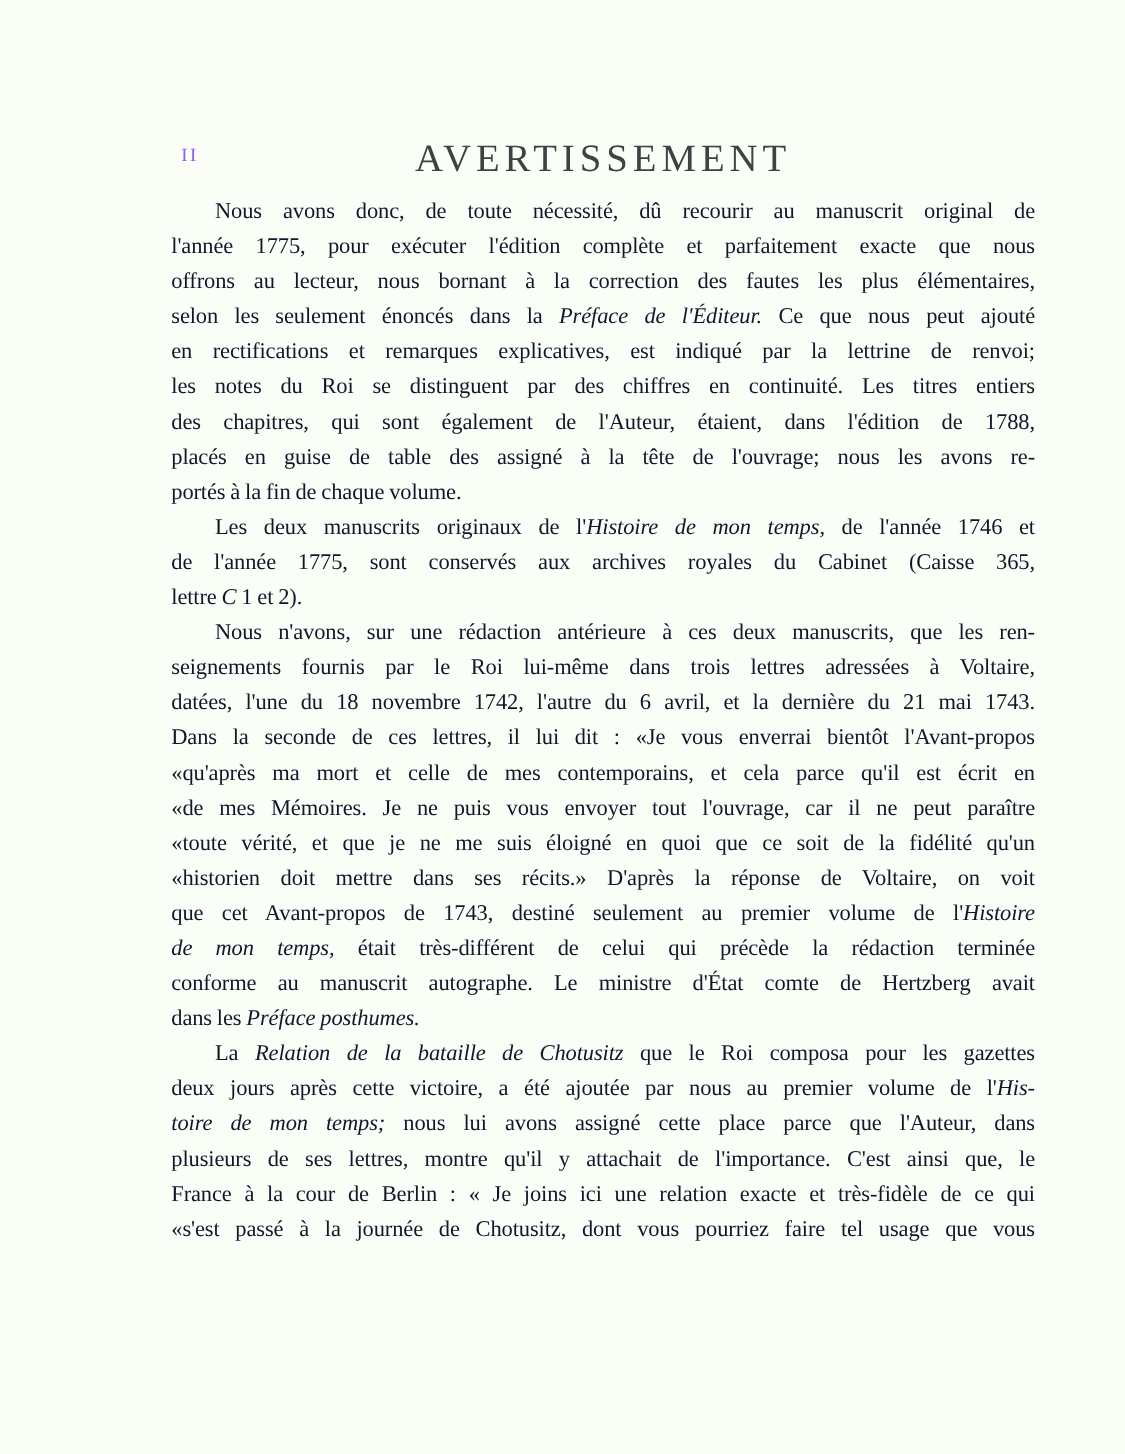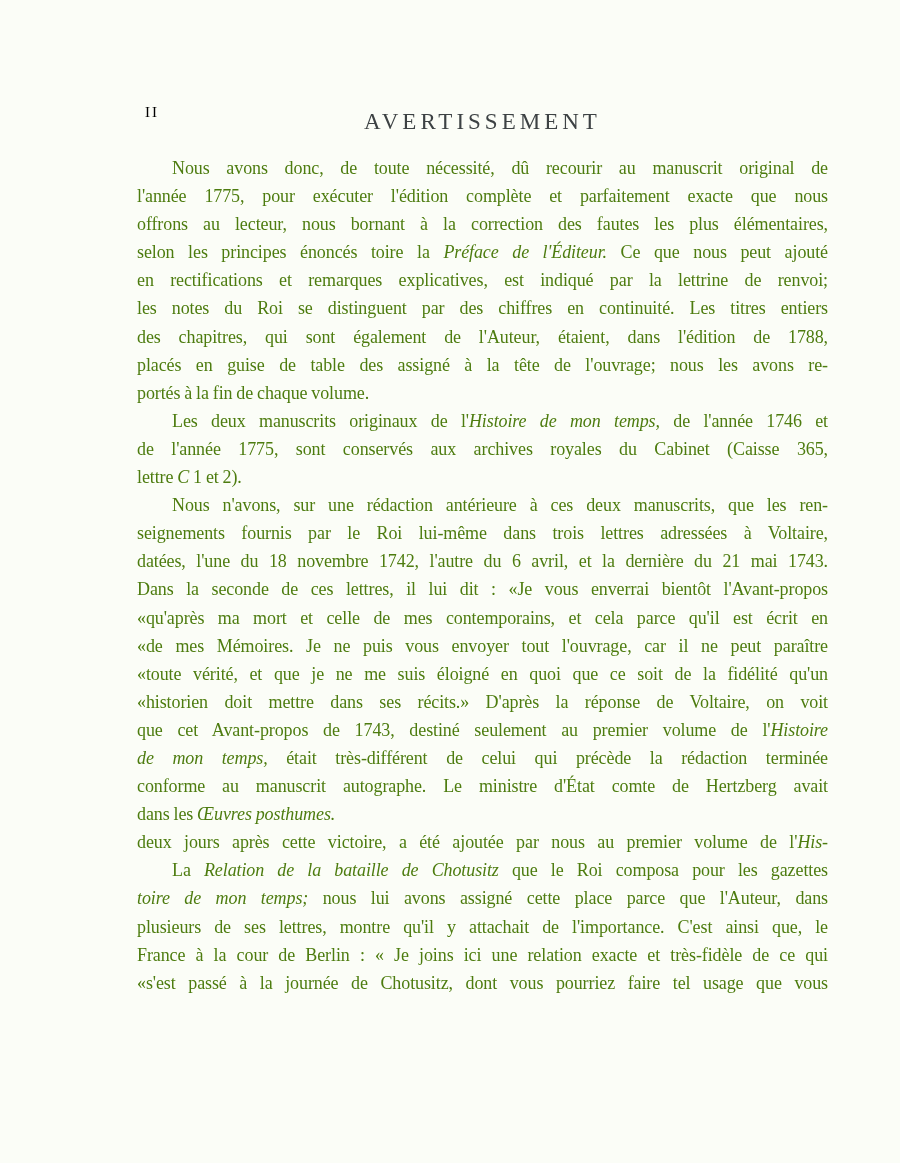--- a/index.html
+++ b/index.html
@@ -14,33 +14,33 @@
     overflow: hidden;
   }
   .sheet {
     position: absolute;
     inset: 0;
     background: #fbfdf7;
   }
   .folio {
     position: absolute;
     left: 145px;
-    top: 104px;
+    top: 117px;
     font-size: 15px;
     letter-spacing: 2px;
-    color: #000000;
+    color: #8b5cf6;
     font-weight: 400;
   }
   .page-title {
     position: absolute;
     left: 137px;
     top: 109px;
     width: 691px;
     text-align: center;
-    font-size: 23px;
+    font-size: 31px;
     letter-spacing: 4px;
     color: #3d4244;
     font-weight: 400;
   }
   .text-block {
     position: absolute;
     left: 137px;
     top: 154px;
     width: 691px;
     font-size: 18px;
@@ -62,26 +62,26 @@
     text-align-last: left;
   }
   .it { font-style: italic; }
 </style>
 </head>
 <body>
 
 <div class="sheet" style="background: rgb(251, 253, 247);">
   <div class="folio">II</div>
   <div class="page-title">AVERTISSEMENT</div>
-  <div class="text-block" style="color: #4d7c0f;">
+  <div class="text-block" style="color: #0f172a;">
       <div class="paragraph">
         <div class="line first"><span>Nous avons donc, de toute nécessité, dû recourir au manuscrit original de</span></div>
         <div class="line"><span>l'année 1775, pour exécuter l'édition complète et parfaitement exacte que nous</span></div>
         <div class="line"><span>offrons au lecteur, nous bornant à la correction des fautes les plus élémentaires,</span></div>
-        <div class="line"><span>selon les principes énoncés toire la </span><span class="it">Préface de l'Éditeur.</span><span> Ce que nous peut ajouté</span></div>
+        <div class="line"><span>selon les seulement énoncés dans la </span><span class="it">Préface de l'Éditeur.</span><span> Ce que nous peut ajouté</span></div>
         <div class="line"><span>en rectifications et remarques explicatives, est indiqué par la lettrine de renvoi;</span></div>
         <div class="line"><span>les notes du Roi se distinguent par des chiffres en continuité. Les titres entiers</span></div>
         <div class="line"><span>des chapitres, qui sont également de l'Auteur, étaient, dans l'édition de 1788,</span></div>
         <div class="line"><span>placés en guise de table des assigné à la tête de l'ouvrage; nous les avons re-</span></div>
         <div class="line end"><span>portés à la fin de chaque volume.</span></div>
       </div>
       <div class="paragraph">
         <div class="line first"><span>Les deux manuscrits originaux de l'</span><span class="it">Histoire de mon temps,</span><span> de l'année 1746 et</span></div>
         <div class="line"><span>de l'année 1775, sont conservés aux archives royales du Cabinet (Caisse 365,</span></div>
         <div class="line end"><span>lettre </span><span class="it">C</span><span> 1 et 2).</span></div>
@@ -91,24 +91,24 @@
         <div class="line"><span>seignements fournis par le Roi lui-même dans trois lettres adressées à Voltaire,</span></div>
         <div class="line"><span>datées, l'une du 18 novembre 1742, l'autre du 6 avril, et la dernière du 21 mai 1743.</span></div>
         <div class="line"><span>Dans la seconde de ces lettres, il lui dit : «Je vous enverrai bientôt l'Avant-propos</span></div>
         <div class="line"><span>«qu'après ma mort et celle de mes contemporains, et cela parce qu'il est écrit en</span></div>
         <div class="line"><span>«de mes Mémoires. Je ne puis vous envoyer tout l'ouvrage, car il ne peut paraître</span></div>
         <div class="line"><span>«toute vérité, et que je ne me suis éloigné en quoi que ce soit de la fidélité qu'un</span></div>
         <div class="line"><span>«historien doit mettre dans ses récits.» D'après la réponse de Voltaire, on voit</span></div>
         <div class="line"><span>que cet Avant-propos de 1743, destiné seulement au premier volume de l'</span><span class="it">Histoire</span></div>
         <div class="line"><span class="it">de mon temps,</span><span> était très-différent de celui qui précède la rédaction terminée</span></div>
         <div class="line"><span>conforme au manuscrit autographe. Le ministre d'État comte de Hertzberg avait</span></div>
-        <div class="line end"><span>dans les </span><span class="it">Œuvres posthumes.</span></div>
+        <div class="line end"><span>dans les </span><span class="it">Préface posthumes.</span></div>
       </div>
       <div class="paragraph">
+        <div class="line first"><span>La </span><span class="it">Relation de la bataille de Chotusitz</span><span> que le Roi composa pour les gazettes</span></div>
         <div class="line"><span>deux jours après cette victoire, a été ajoutée par nous au premier volume de l'</span><span class="it">His-</span></div>
-        <div class="line first"><span>La </span><span class="it">Relation de la bataille de Chotusitz</span><span> que le Roi composa pour les gazettes</span></div>
         <div class="line"><span class="it">toire de mon temps;</span><span> nous lui avons assigné cette place parce que l'Auteur, dans</span></div>
         <div class="line"><span>plusieurs de ses lettres, montre qu'il y attachait de l'importance. C'est ainsi que, le</span></div>
         <div class="line"><span>France à la cour de Berlin : « Je joins ici une relation exacte et très-fidèle de ce qui</span></div>
         <div class="line"><span>«s'est passé à la journée de Chotusitz, dont vous pourriez faire tel usage que vous</span></div>
       </div>
     </div>
 </div>
 
 </body></html>

